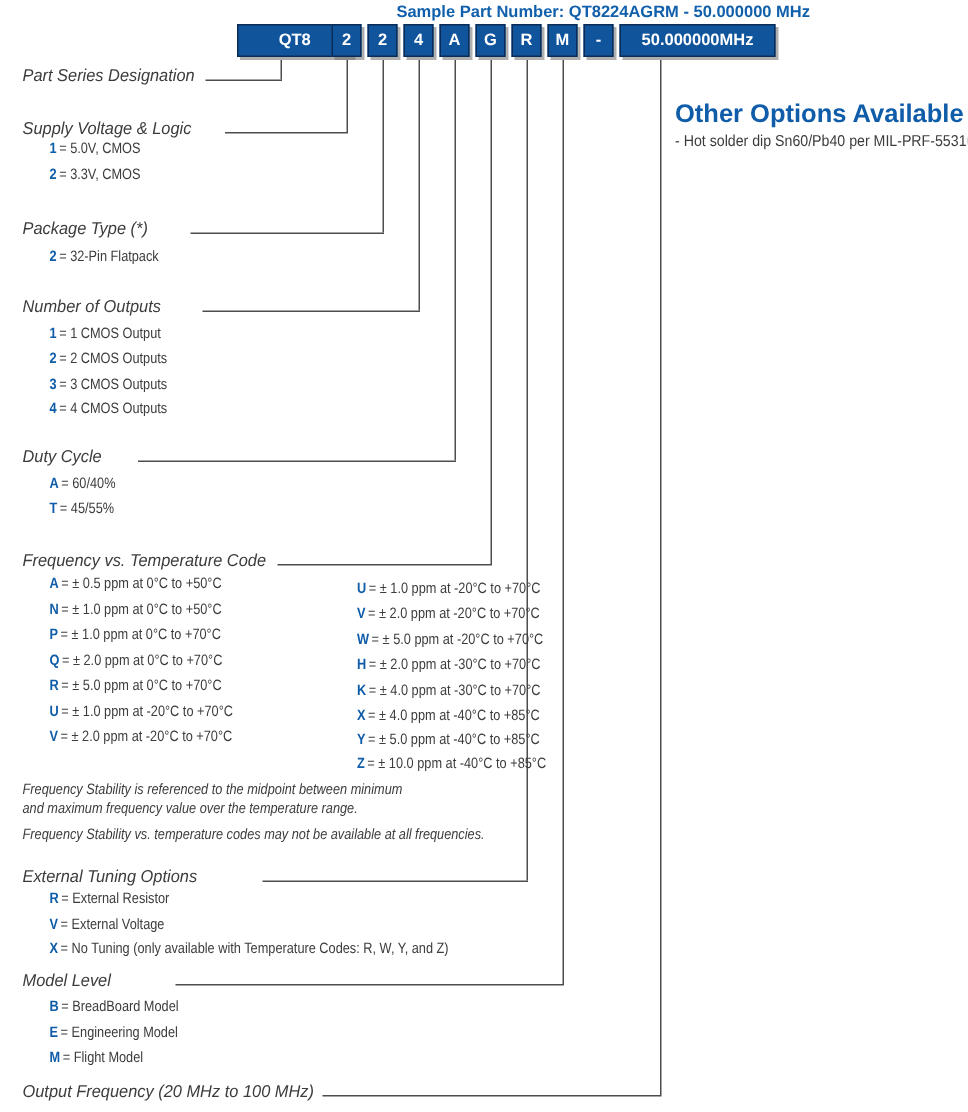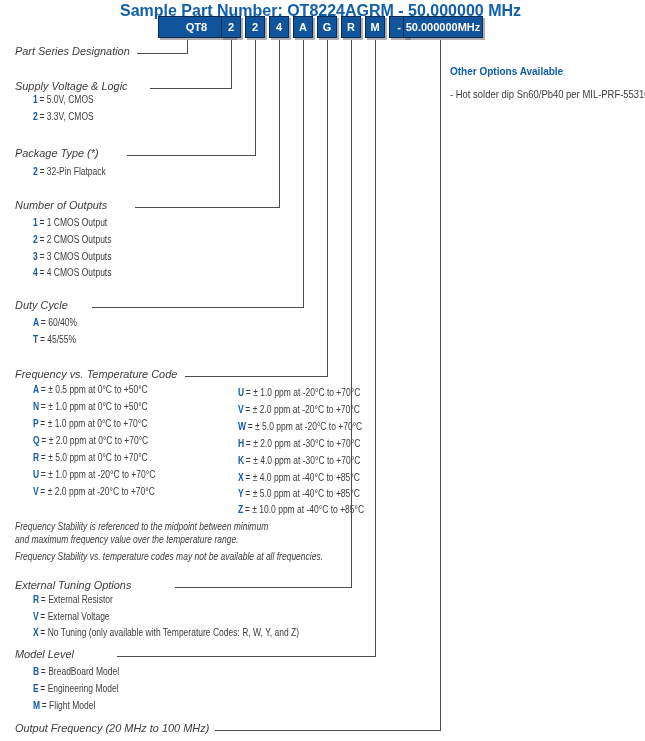--- a/index.html
+++ b/index.html
@@ -1,33 +1,33 @@
 <!DOCTYPE html>
 <html><head>
 <meta charset="utf-8">
 <style>
   html,body{margin:0;padding:0;background:#ffffff;}
   .canvas{position:relative;width:645px;height:741px;background:#ffffff;
           font-family:"Liberation Sans", sans-serif;overflow:hidden;}
-  .title{position:absolute;top:2px;left:120px;width:420px;text-align:left;
-         color:#1160ac;font-weight:bold;font-size:16px;white-space:nowrap;}
+  .title{position:absolute;top:2px;left:120px;width:420px;text-align:right;
+         color:#1160ac;font-weight:bold;font-size:11px;white-space:nowrap;}
   .pbox{position:absolute;top:16px;height:22px;background:#10549c;border:1px solid #0a2c56;
         box-shadow:2px 2px 0 rgba(110,110,110,.55);color:#fff;font-weight:bold;font-size:11px;
         text-align:center;line-height:20px;box-sizing:border-box;}
   .vline{position:absolute;width:1px;background:#4d4d4f;}
   .hline{position:absolute;height:1px;background:#4d4d4f;}
   .hdr{position:absolute;font-style:italic;font-size:11.5px;color:#3c3c3e;white-space:nowrap;
        transform:scaleX(0.95);transform-origin:0 0;}
   .row{position:absolute;white-space:nowrap;font-size:10px;color:#3c3c3e;
        transform:scaleX(0.85);transform-origin:0 0;}
   .row b{color:#0f5ca8;font-weight:bold;margin-right:2px;}
   .note{position:absolute;font-style:italic;font-size:10px;color:#3c3c3e;line-height:13px;
         transform:scaleX(0.85);transform-origin:0 0;}
   .oo-title{position:absolute;left:450px;top:66px;color:#0f5ca8;font-weight:bold;
-            font-size:10px;white-space:nowrap;}
+            font-size:17px;white-space:nowrap;}
   .oo-item{position:absolute;left:450px;top:88px;font-size:10.5px;color:#3c3c3e;
            white-space:nowrap;transform:scaleX(0.9);transform-origin:0 0;}
 </style>
 </head>
 <body>
 
 <div class="canvas">
 
   <div class="vline" style="left:187px;top:40px;height:13px"></div>
   <div class="hline" style="left:137px;top:53px;width:51px"></div>
@@ -60,21 +60,21 @@
 
   <div class="pbox" style="left:158px;width:77px">QT8</div>
   <div class="pbox" style="left:221px;width:20px">2</div>
   <div class="pbox" style="left:245px;width:20px">2</div>
   <div class="pbox" style="left:269px;width:20px">4</div>
   <div class="pbox" style="left:293px;width:20px">A</div>
   <div class="pbox" style="left:317px;width:20px">G</div>
   <div class="pbox" style="left:341px;width:20px">R</div>
   <div class="pbox" style="left:365px;width:20px">M</div>
   <div class="pbox" style="left:389px;width:20px">-</div>
-  <div class="pbox" style="left:403px;width:80px">50.000000MHz</div>
+  <div class="pbox" style="left:413px;width:104px">50.000000MHz</div>
 
   <div class="oo-title">Other Options Available</div>
   <div class="oo-item">- Hot solder dip Sn60/Pb40 per MIL-PRF-55310</div>
 
   <div class="hdr" style="left:15px;top:45px">Part Series Designation</div>
 
   <div class="hdr" style="left:15px;top:80px">Supply Voltage &amp; Logic</div>
   <div class="row" style="left:33px;top:94px"><b>1</b><span>= 5.0V, CMOS</span></div>
   <div class="row" style="left:33px;top:111px"><b>2</b><span>= 3.3V, CMOS</span></div>
 

